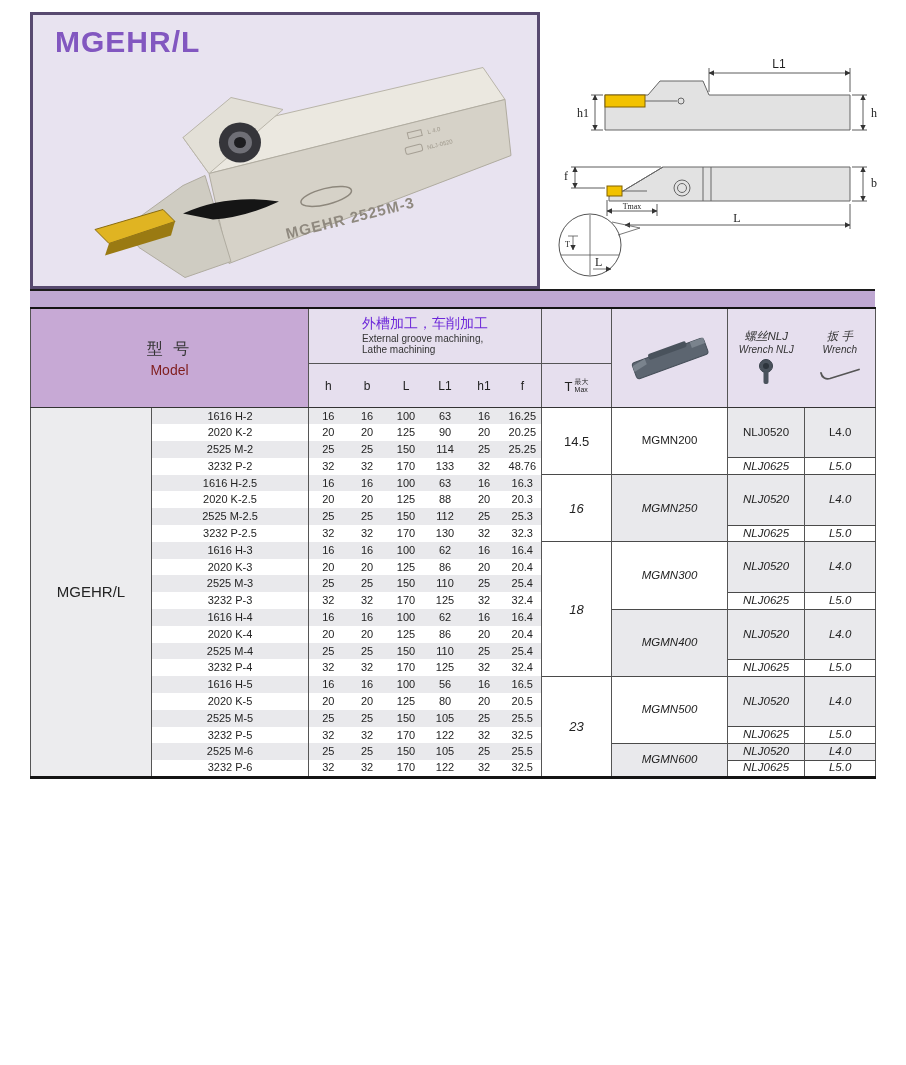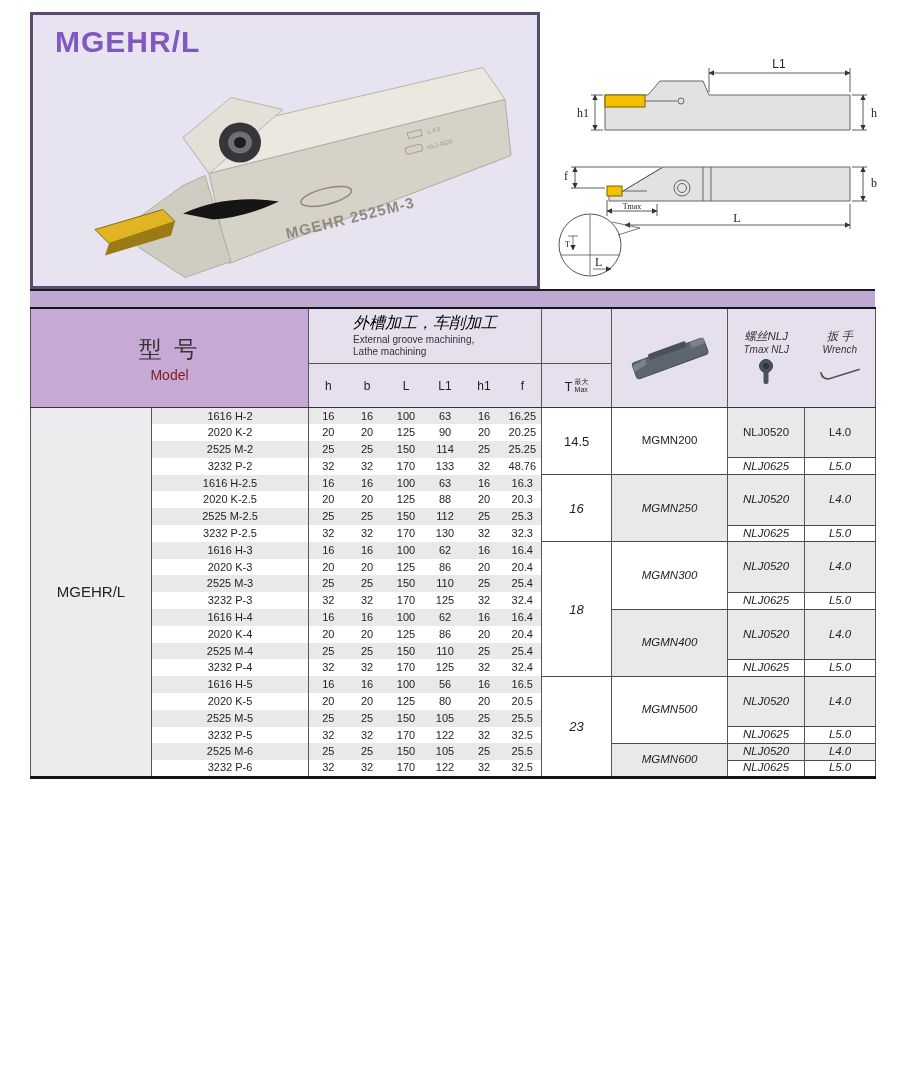--- a/index.html
+++ b/index.html
@@ -23,25 +23,25 @@
   
   .spec-table{position:absolute;left:30px;top:307px;width:845px;border-collapse:collapse;table-layout:fixed;
     border-top:2px solid #141414;border-bottom:3px solid #141414;border-left:1px solid #555;border-right:1px solid #555;}
   .spec-table th,.spec-table td{padding:0;margin:0;text-align:center;vertical-align:middle;font-weight:normal;}
 
   
   thead th{background:#e6dfee;}
   .h1row th{height:54px;}
   .h2row th{height:43px;}
   .model-head{background:#c7a9d5;border-right:1px solid #555;border-bottom:1px solid #333;}
-  .model-head .cn{font-size:23px;color:#333;letter-spacing:3px;}
+  .model-head .cn{font-size:16px;color:#333;letter-spacing:3px;}
   .model-head .en{font-size:14px;color:#7f1d1d;margin-top:2px;}
   .mach-head{border-right:1px solid #555;border-bottom:1px solid #555;}
   .mach-head .blk{display:inline-block;text-align:left;}
-  .mach-head .cn{font-size:16px;color:#000000;font-style:italic;}
+  .mach-head .cn{font-size:14px;color:#6d28d9;}
   .mach-head .en{font-size:10px;color:#333;line-height:1.15;}
   .t-empty{border-right:1px solid #555;border-bottom:1px solid #555;}
   .dim-head{font-size:12px;color:#222;border-bottom:1px solid #333;}
   .f-colh{border-right:1px solid #555;}
   .t-head{border-right:1px solid #555;border-bottom:1px solid #333;}
   .t-head .wrap{display:inline-flex;align-items:center;gap:2px;}
   .t-head .big{font-size:13px;}
   .t-head .stack{display:inline-flex;flex-direction:column;font-size:7px;line-height:1.15;text-align:left;}
   .insert-head{border-right:1px solid #555;border-bottom:1px solid #333;}
   .hw-head{border-bottom:1px solid #333;font-style:italic;}
@@ -224,21 +224,21 @@
             <polygon points="12,33 26,30 26,36 12,39" fill="#7a838d"></polygon>
             <polygon points="88,30 74,30 74,36 88,36" fill="#7a838d"></polygon>
             <rect x="30" y="27" width="40" height="6" rx="2" fill="#49525c"></rect>
           </g>
         </svg>
       </th>
       <th class="hw-head" colspan="2" rowspan="2">
         <div class="cols">
           <div class="colA">
             <div class="cn">螺丝NLJ</div>
-            <div class="en">Tmax NLJ</div>
+            <div class="en">Wrench NLJ</div>
             <div class="ic">
               <svg width="16" height="28" viewBox="0 0 16 28">
                 <circle cx="8" cy="7" r="6.5" fill="#4a525c" stroke="#39414b"></circle>
                 <circle cx="8" cy="7" r="3" fill="#2d343c"></circle>
                 <rect x="5.5" y="12" width="5" height="13" rx="2" fill="#4a525c"></rect>
               </svg>
             </div>
           </div>
           <div class="colB">
             <div class="cn">扳 手</div>

